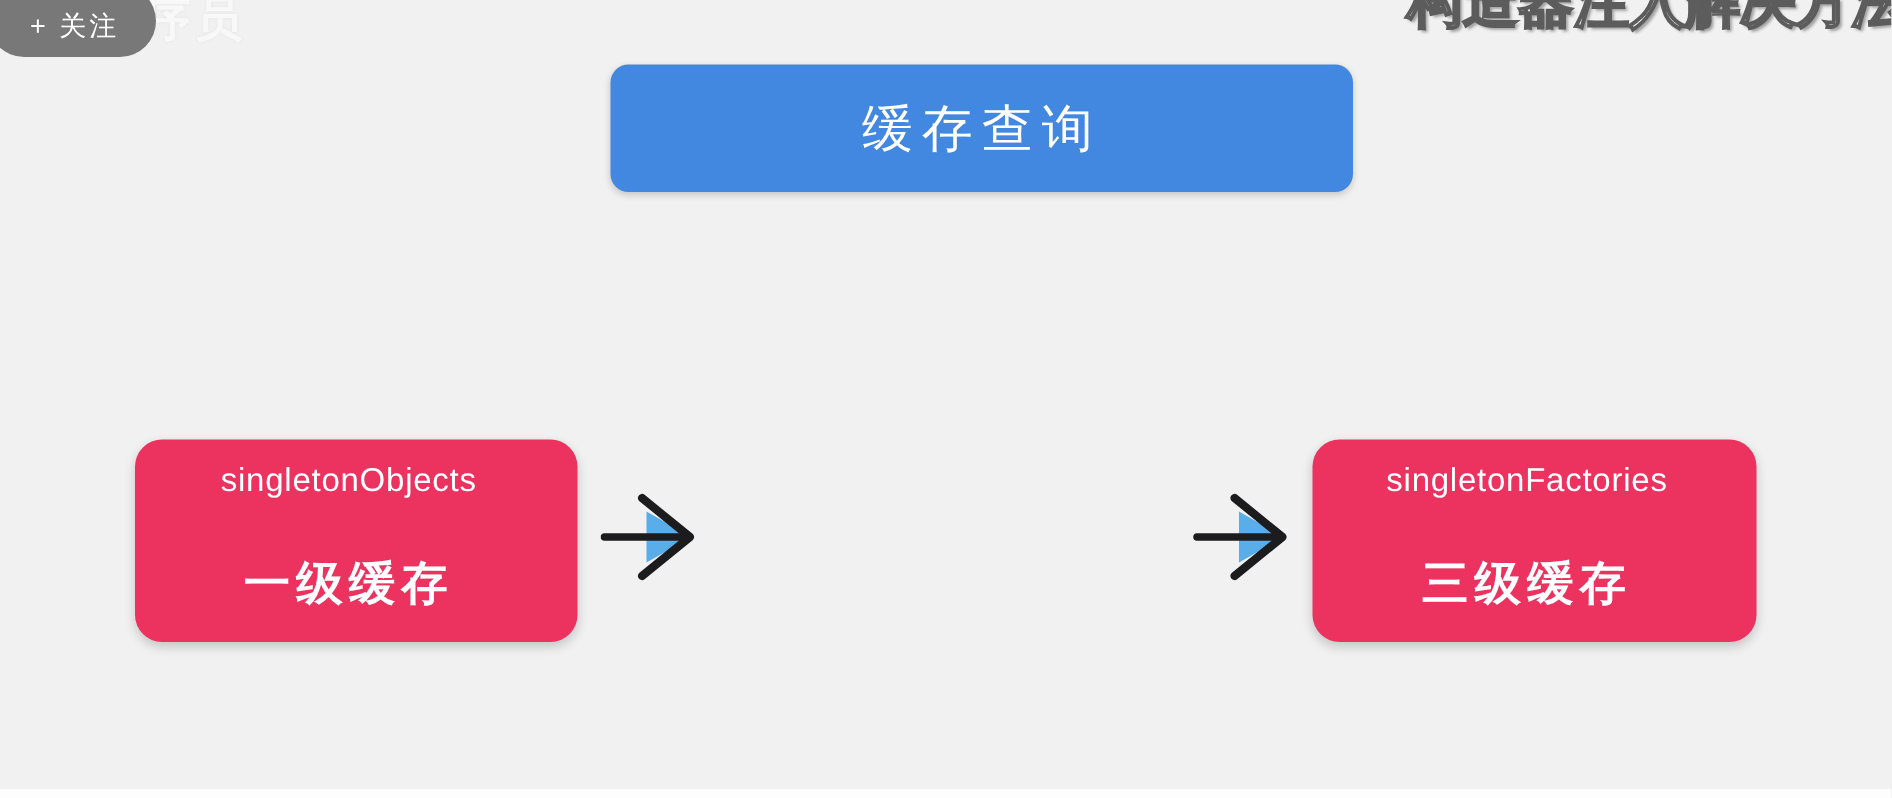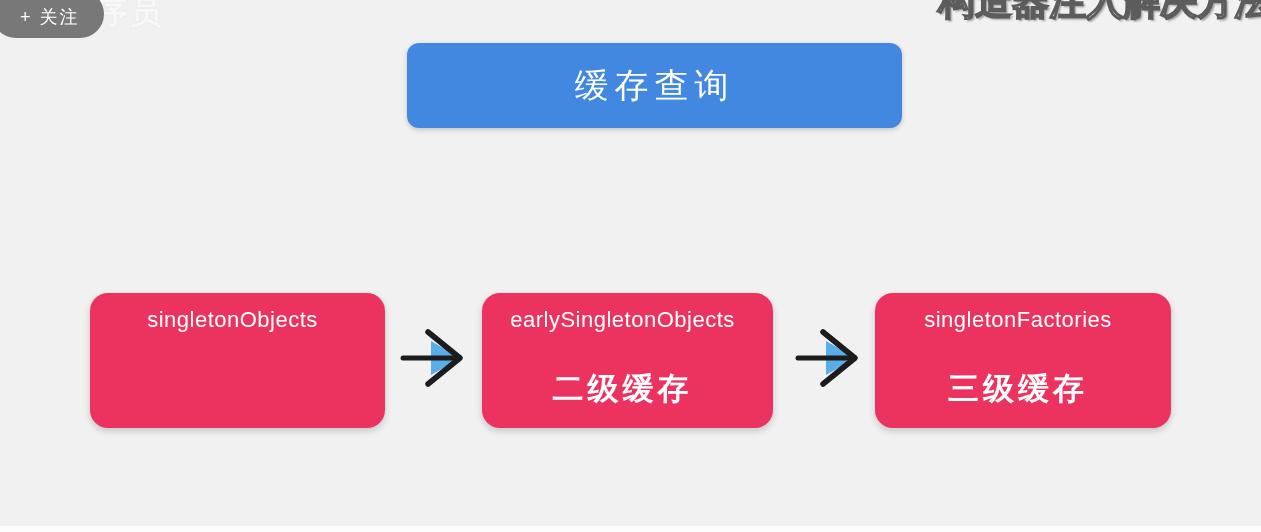--- a/index.html
+++ b/index.html
@@ -153,32 +153,29 @@
   <div class="wm-right-clip">
     <span class="wm-right">构造器注入解决方法</span>
   </div>
 
   <div class="title-box">
     <span>缓存查询</span>
   </div>
 
   <div class="node n1">
     <div class="node-code">singletonObjects</div>
+    <div class="node-label">一级缓存</div>
   </div>
 
   <svg class="arrow a1" viewBox="0 0 72 64">
     <polygon points="33,15 63,32 33,49" fill="var(--arrow-accent-blue, #59ade9)"></polygon>
     <line x1="5" y1="32" x2="56" y2="32" stroke="var(--arrow-black, #1c1c1e)" stroke-width="5" stroke-linecap="round"></line>
     <polyline points="30,6 62,32 30,58" fill="none" stroke="var(--arrow-black, #1c1c1e)" stroke-width="5.5" stroke-linecap="round" stroke-linejoin="round"></polyline>
   </svg>
 
-  <div class="node n2">
-    <div class="node-code">earlySingletonObjects</div>
-    <div class="node-label">二级缓存</div>
-  </div>
 
   <svg class="arrow a2" viewBox="0 0 72 64">
     <polygon points="33,15 63,32 33,49" fill="var(--arrow-accent-blue, #59ade9)"></polygon>
     <line x1="5" y1="32" x2="56" y2="32" stroke="var(--arrow-black, #1c1c1e)" stroke-width="5" stroke-linecap="round"></line>
     <polyline points="30,6 62,32 30,58" fill="none" stroke="var(--arrow-black, #1c1c1e)" stroke-width="5.5" stroke-linecap="round" stroke-linejoin="round"></polyline>
   </svg>
 
   <div class="node n3">
     <div class="node-code">singletonFactories</div>
     <div class="node-label">三级缓存</div>

